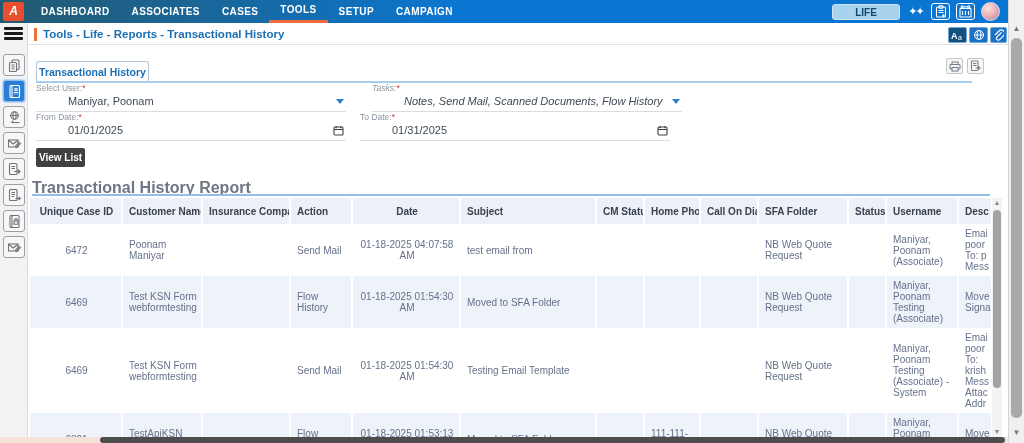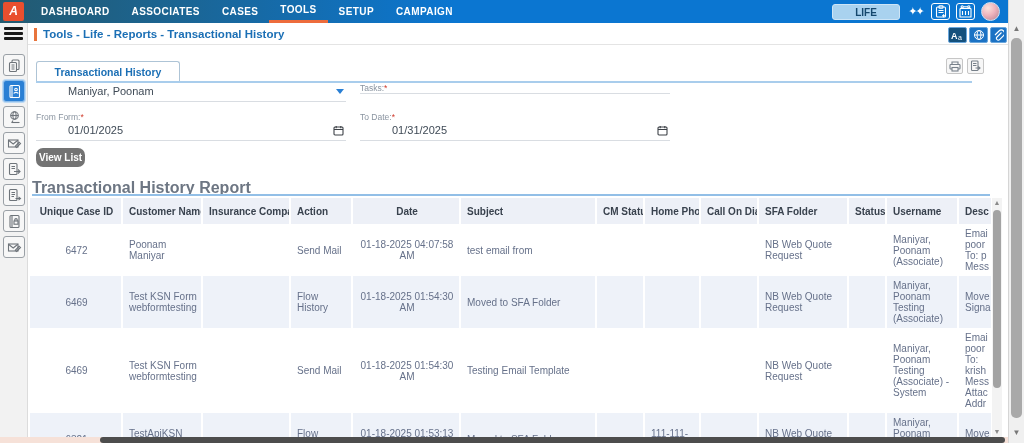--- a/index.html
+++ b/index.html
@@ -38,38 +38,38 @@
   #sidebar { left:0; top:23px; width:28px; height:420px; background:#f2f2f2; border-right:1px solid #dcdcdc; }
   #hamburger { left:4px; top:27px; width:19px; height:13px; cursor:pointer; }
   #hamburger div { height:2.5px; background:#1a1a1a; margin-bottom:2.5px; border-radius:1px; }
   .side-icon { left:3px; width:22px; height:22px; border:1px solid #9aa0a6; border-radius:3px; background:#f7f7f7;
     display:flex; align-items:center; justify-content:center; cursor:pointer; }
   .side-icon.active { background:#2a7fd4; border:1px solid #8cbcea; box-shadow:0 0 0 1px #bcd9f3; }
   .side-icon svg { stroke:#6e747a; fill:none; stroke-width:1.1; }
   .side-icon.active svg { stroke:#fff; }
 
   
-  #tab { left:36px; top:61px; width:144px; height:20px; background:#fff;
+  #tab { left:36px; top:61px; width:113px; height:20px; background:#fff;
     border:1px solid #aec4d6; border-bottom:none; border-radius:3px 3px 0 0;
     color:#1b6fb5; font-size:10.5px; font-weight:bold; text-align:center; line-height:20px; cursor:pointer; }
   #tabline { left:36px; top:81px; width:936px; height:2px; background:#a9cdec; }
   .tab-tool { top:58px; width:17px; height:16px; border:1px solid #c6c6c6; background:#f7f7f7; border-radius:2px;
     display:flex; align-items:center; justify-content:center; cursor:pointer; }
   .tab-tool svg { stroke:#77808a; fill:none; stroke-width:1.1; }
 
   
   .field { border-bottom:1px solid #d9dde2; }
   .field .lbl { font-size:8.5px; color:#8a94a0; }
   .field .lbl .req { color:#d03a2b; }
   .field .val { font-size:11px; color:#3f4a56; margin-top:2px; padding-bottom:4px; position:relative;margin-left:32px; }
   .caret { position:absolute; right:2px; top:4px; width:0; height:0;
     border-left:4px solid transparent; border-right:4px solid transparent; border-top:5px solid #2a7fd4; }
   .cal-icon { position:absolute; right:2px; top:1px; }
   .cal-icon svg { stroke:#3c4147; fill:none; stroke-width:1.1; }
-  #view-list-btn { left:36px; top:148px; width:49px; height:19px; background:#737373; border:none; border-radius:7px;
+  #view-list-btn { left:36px; top:148px; width:49px; height:19px; background:#404040; border:none; border-radius:2px;
     color:#fff; font-size:10px; font-weight:bold; font-family:"Liberation Sans",sans-serif; cursor:pointer; }
 
   
   #report-title { left:32px; top:179px; font-size:16px; font-weight:bold; color:#6d7683; }
   #report-line { left:32px; top:194px; width:958px; height:2px; background:#92bfe7; }
   #table-wrap { left:30px; top:198px; width:962px; height:239px; overflow:hidden; }
   table { border-collapse:collapse; table-layout:fixed; width:962px; }
   th { font-size:10px; font-weight:bold; color:#39424e; background:#edf0f7; height:26px; text-align:left;
     padding:0 4px 0 6px; border-right:2px solid #fff; overflow:hidden; white-space:nowrap; }
   td { font-size:10px; color:#66718a; padding:4px 4px 4px 6px; border-right:2px solid #fff;
@@ -228,28 +228,31 @@
   </div>
   <div class="tab-tool abs" style="left:967px;">
     <svg width="11" height="12" viewBox="0 0 11 12">
         <rect x="1.5" y="1" width="6.5" height="9.5" rx="0.8"></rect>
         <path d="M3 3.5h3.5 M3 5.5h3.5"></path>
         <path d="M5.5 8h4.5 M8.2 6.5 10 8l-1.8 1.5"></path>
       </svg>
   </div>
 
   <div class="field abs" style="left:36px; top:83px; width:310px;">
+    <div class="lbl"><span>Select User:</span><span class="req">*</span></div>
     <div class="val"><span>Maniyar, Poonam</span>
       <span class="caret"></span></div>
   </div>
-  <div class="field abs" style="left:360px; top:83px; width:310px;">
+  <div class="field abs" style="left:372px; top:83px; width:310px;font-style:italic;">
     <div class="lbl"><span>Tasks:</span><span class="req">*</span></div>
+    <div class="val"><span>Notes, Send Mail, Scanned Documents, Flow History</span>
+      <span class="caret"></span></div>
   </div>
   <div class="field abs" style="left:36px; top:112px; width:310px;">
-    <div class="lbl"><span>From Form:</span><span class="req">*</span></div>
+    <div class="lbl"><span>From Date:</span><span class="req">*</span></div>
     <div class="val"><span>01/01/2025</span>
       <span class="cal-icon">
         <svg width="11" height="11" viewBox="0 0 11 11">
             <rect x="1" y="2" width="9" height="8" rx="1"></rect>
             <path d="M3.2 1v2.2 M7.8 1v2.2 M1 4.5h9"></path>
           </svg>
       </span></div>
   </div>
   <div class="field abs" style="left:360px; top:112px; width:310px;">
     <div class="lbl"><span>To Date:</span><span class="req">*</span></div>

